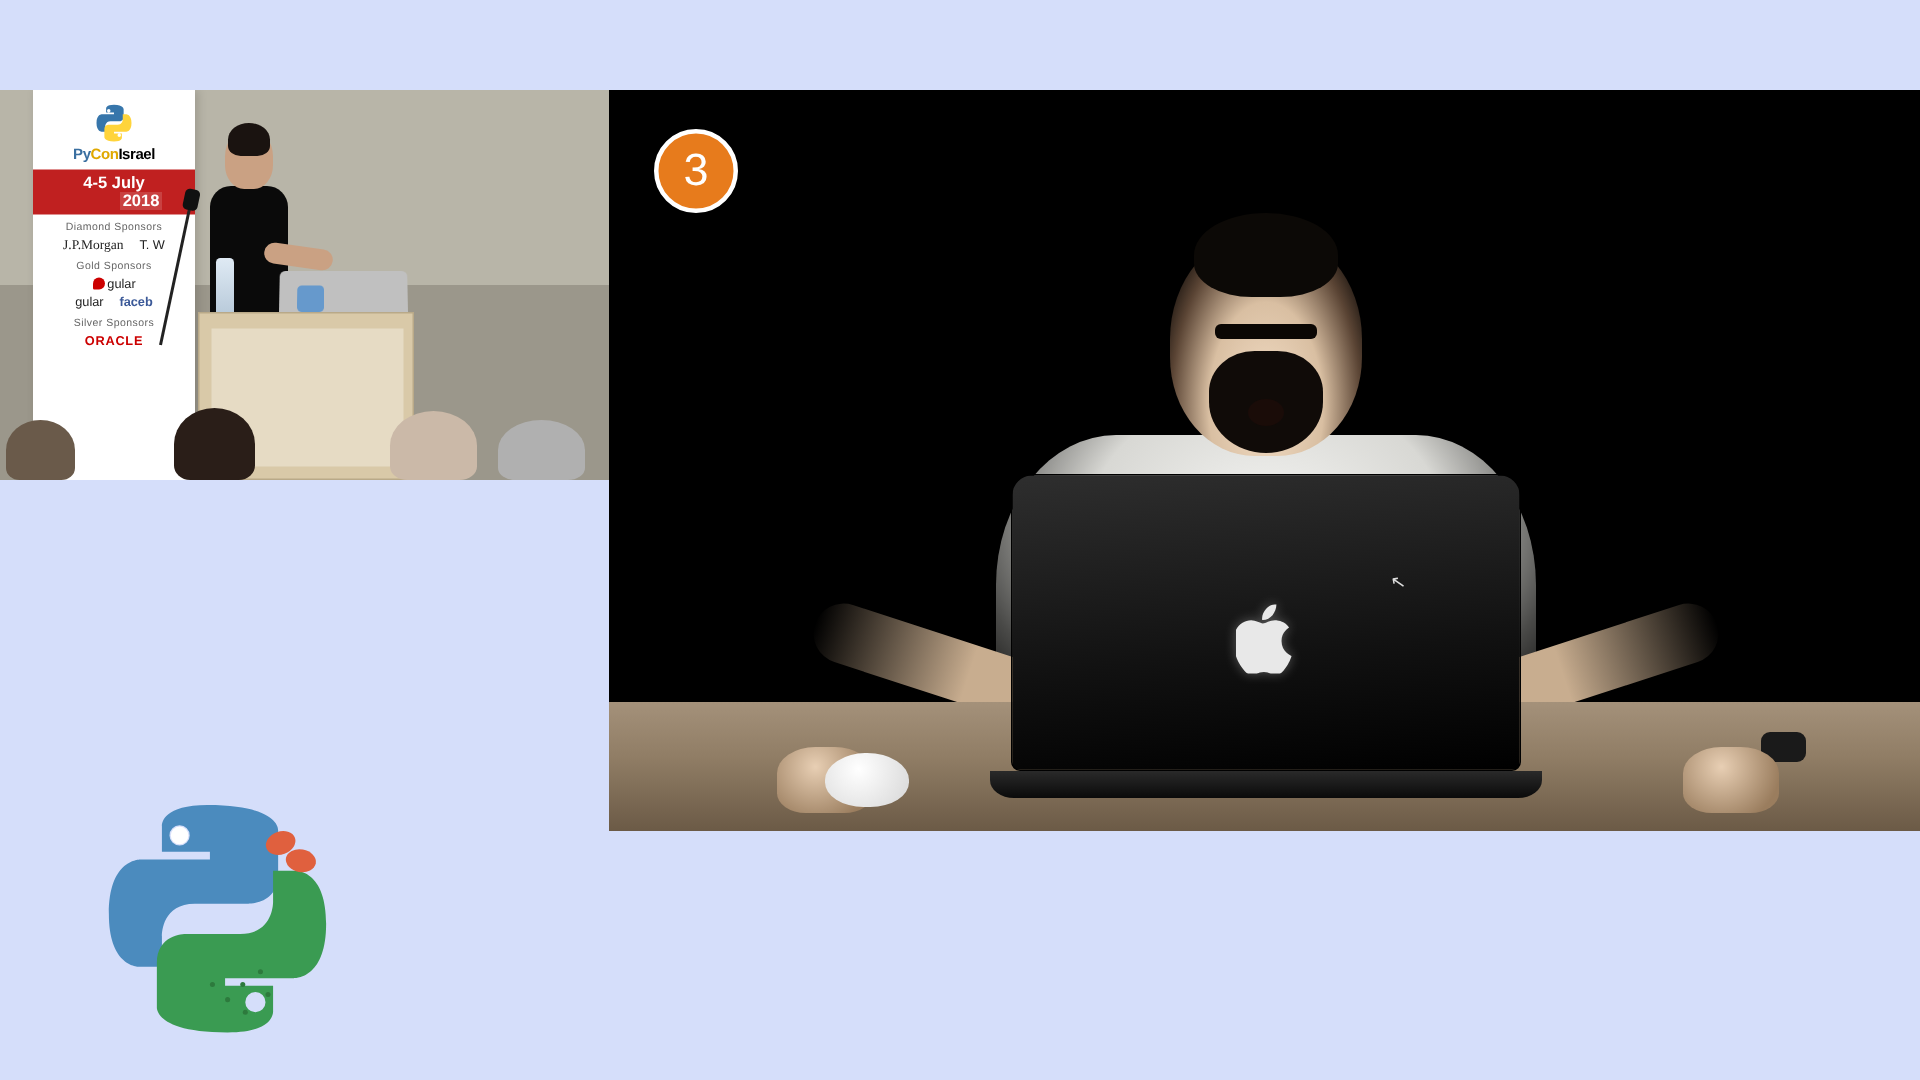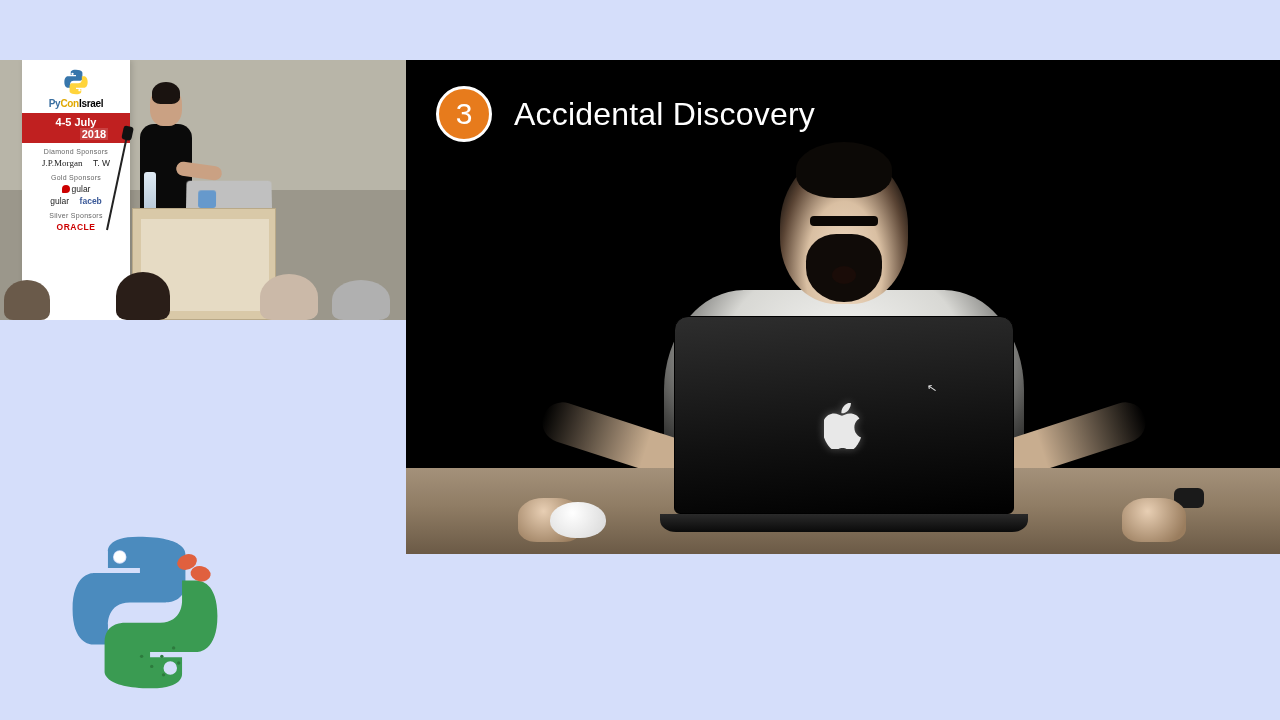--- a/index.html
+++ b/index.html
@@ -248,21 +248,20 @@
         </div>
       </div>
       <div class="mac-base"></div>
     </div>
   </div>
 
   <div class="slide-header">
     <div class="badge">
       <span>3</span>
     </div>
-    <div class="slide-title">Accidental Discovery</div>
   </div>
 </div>
 
 <div class="watermark">
   <svg viewBox="0 0 200 190">
 
     <path fill="#4b8bbe" d="M92 8c-38 0-36 17-36 17v20h38v6H40S14 49 14 94s26 42 26 42h16v-24s-1-26 26-26h42s24 1 24-23V28S150 8 92 8zM70 24a8 8 0 110 16 8 8 0 010-16z"></path>
     <path fill="#3a9b52" d="M108 188c38 0 36-17 36-17v-20h-38v-6h54s26 2 26-43-26-42-26-42h-16v24s1 26-26 26H76s-24-1-24 23v35s-2 20 56 20zm22-16a8 8 0 110-16 8 8 0 010 16z"></path>
 
     <g fill="#2d7a3d">

